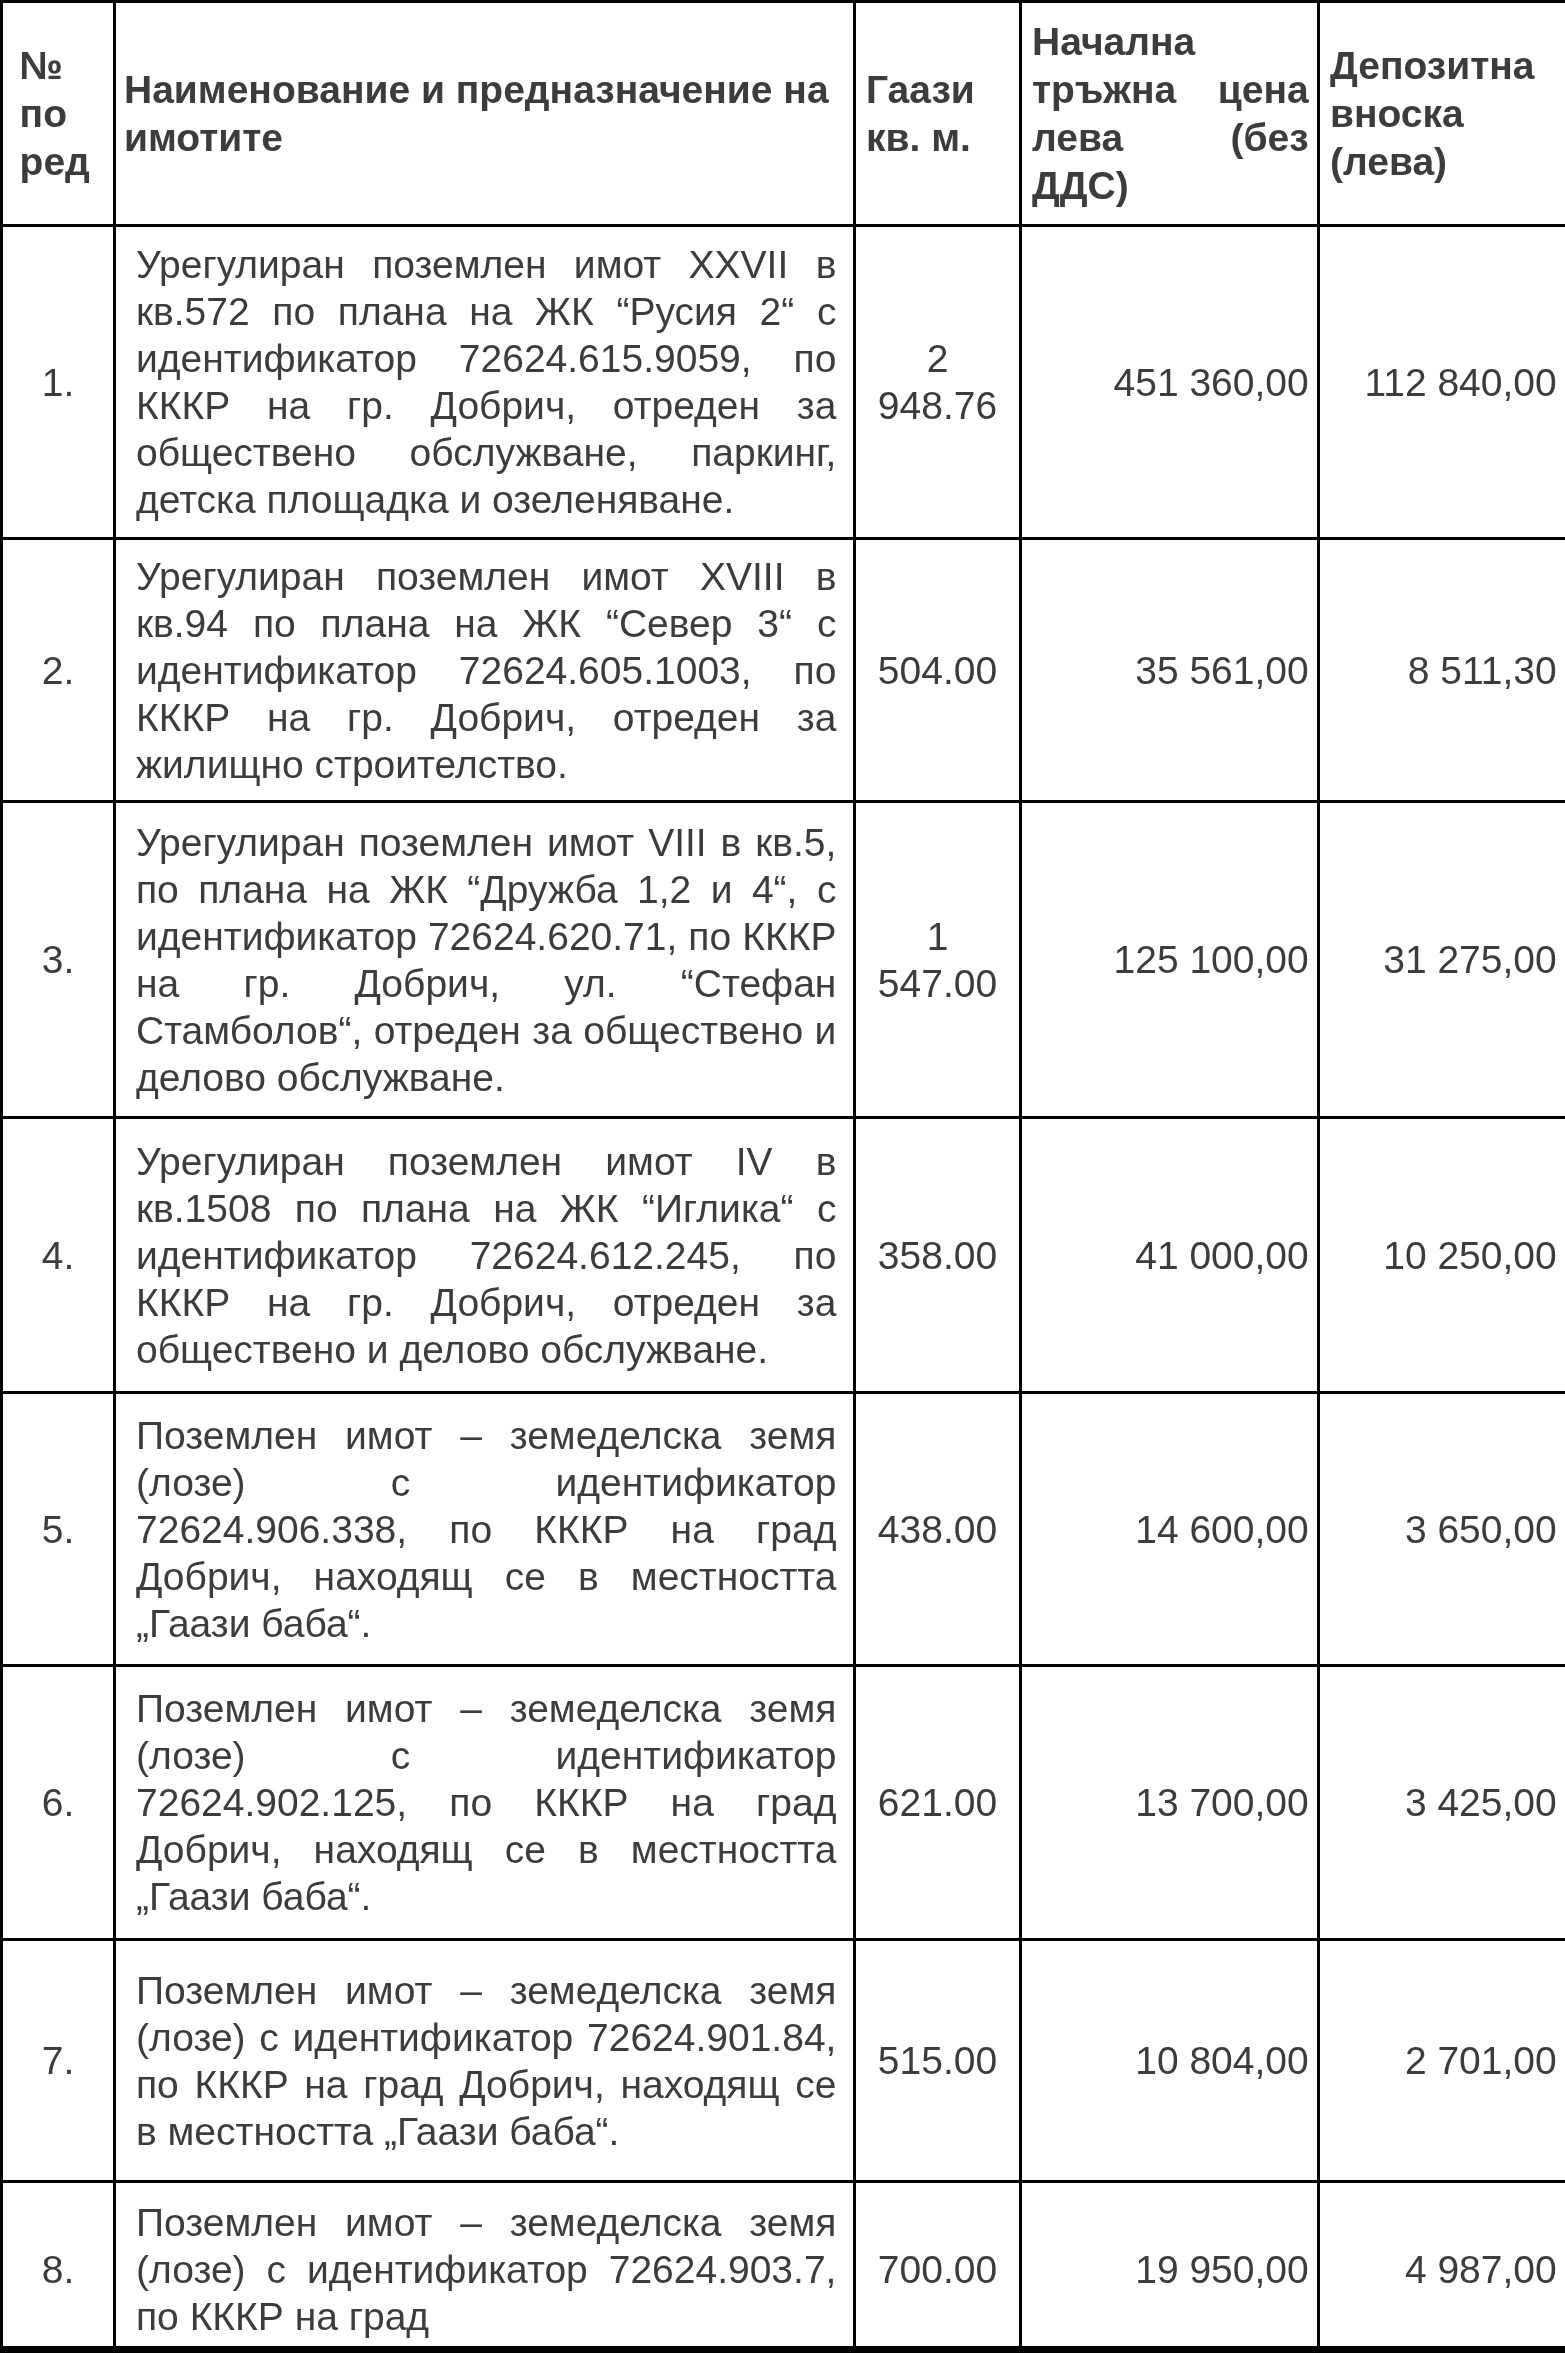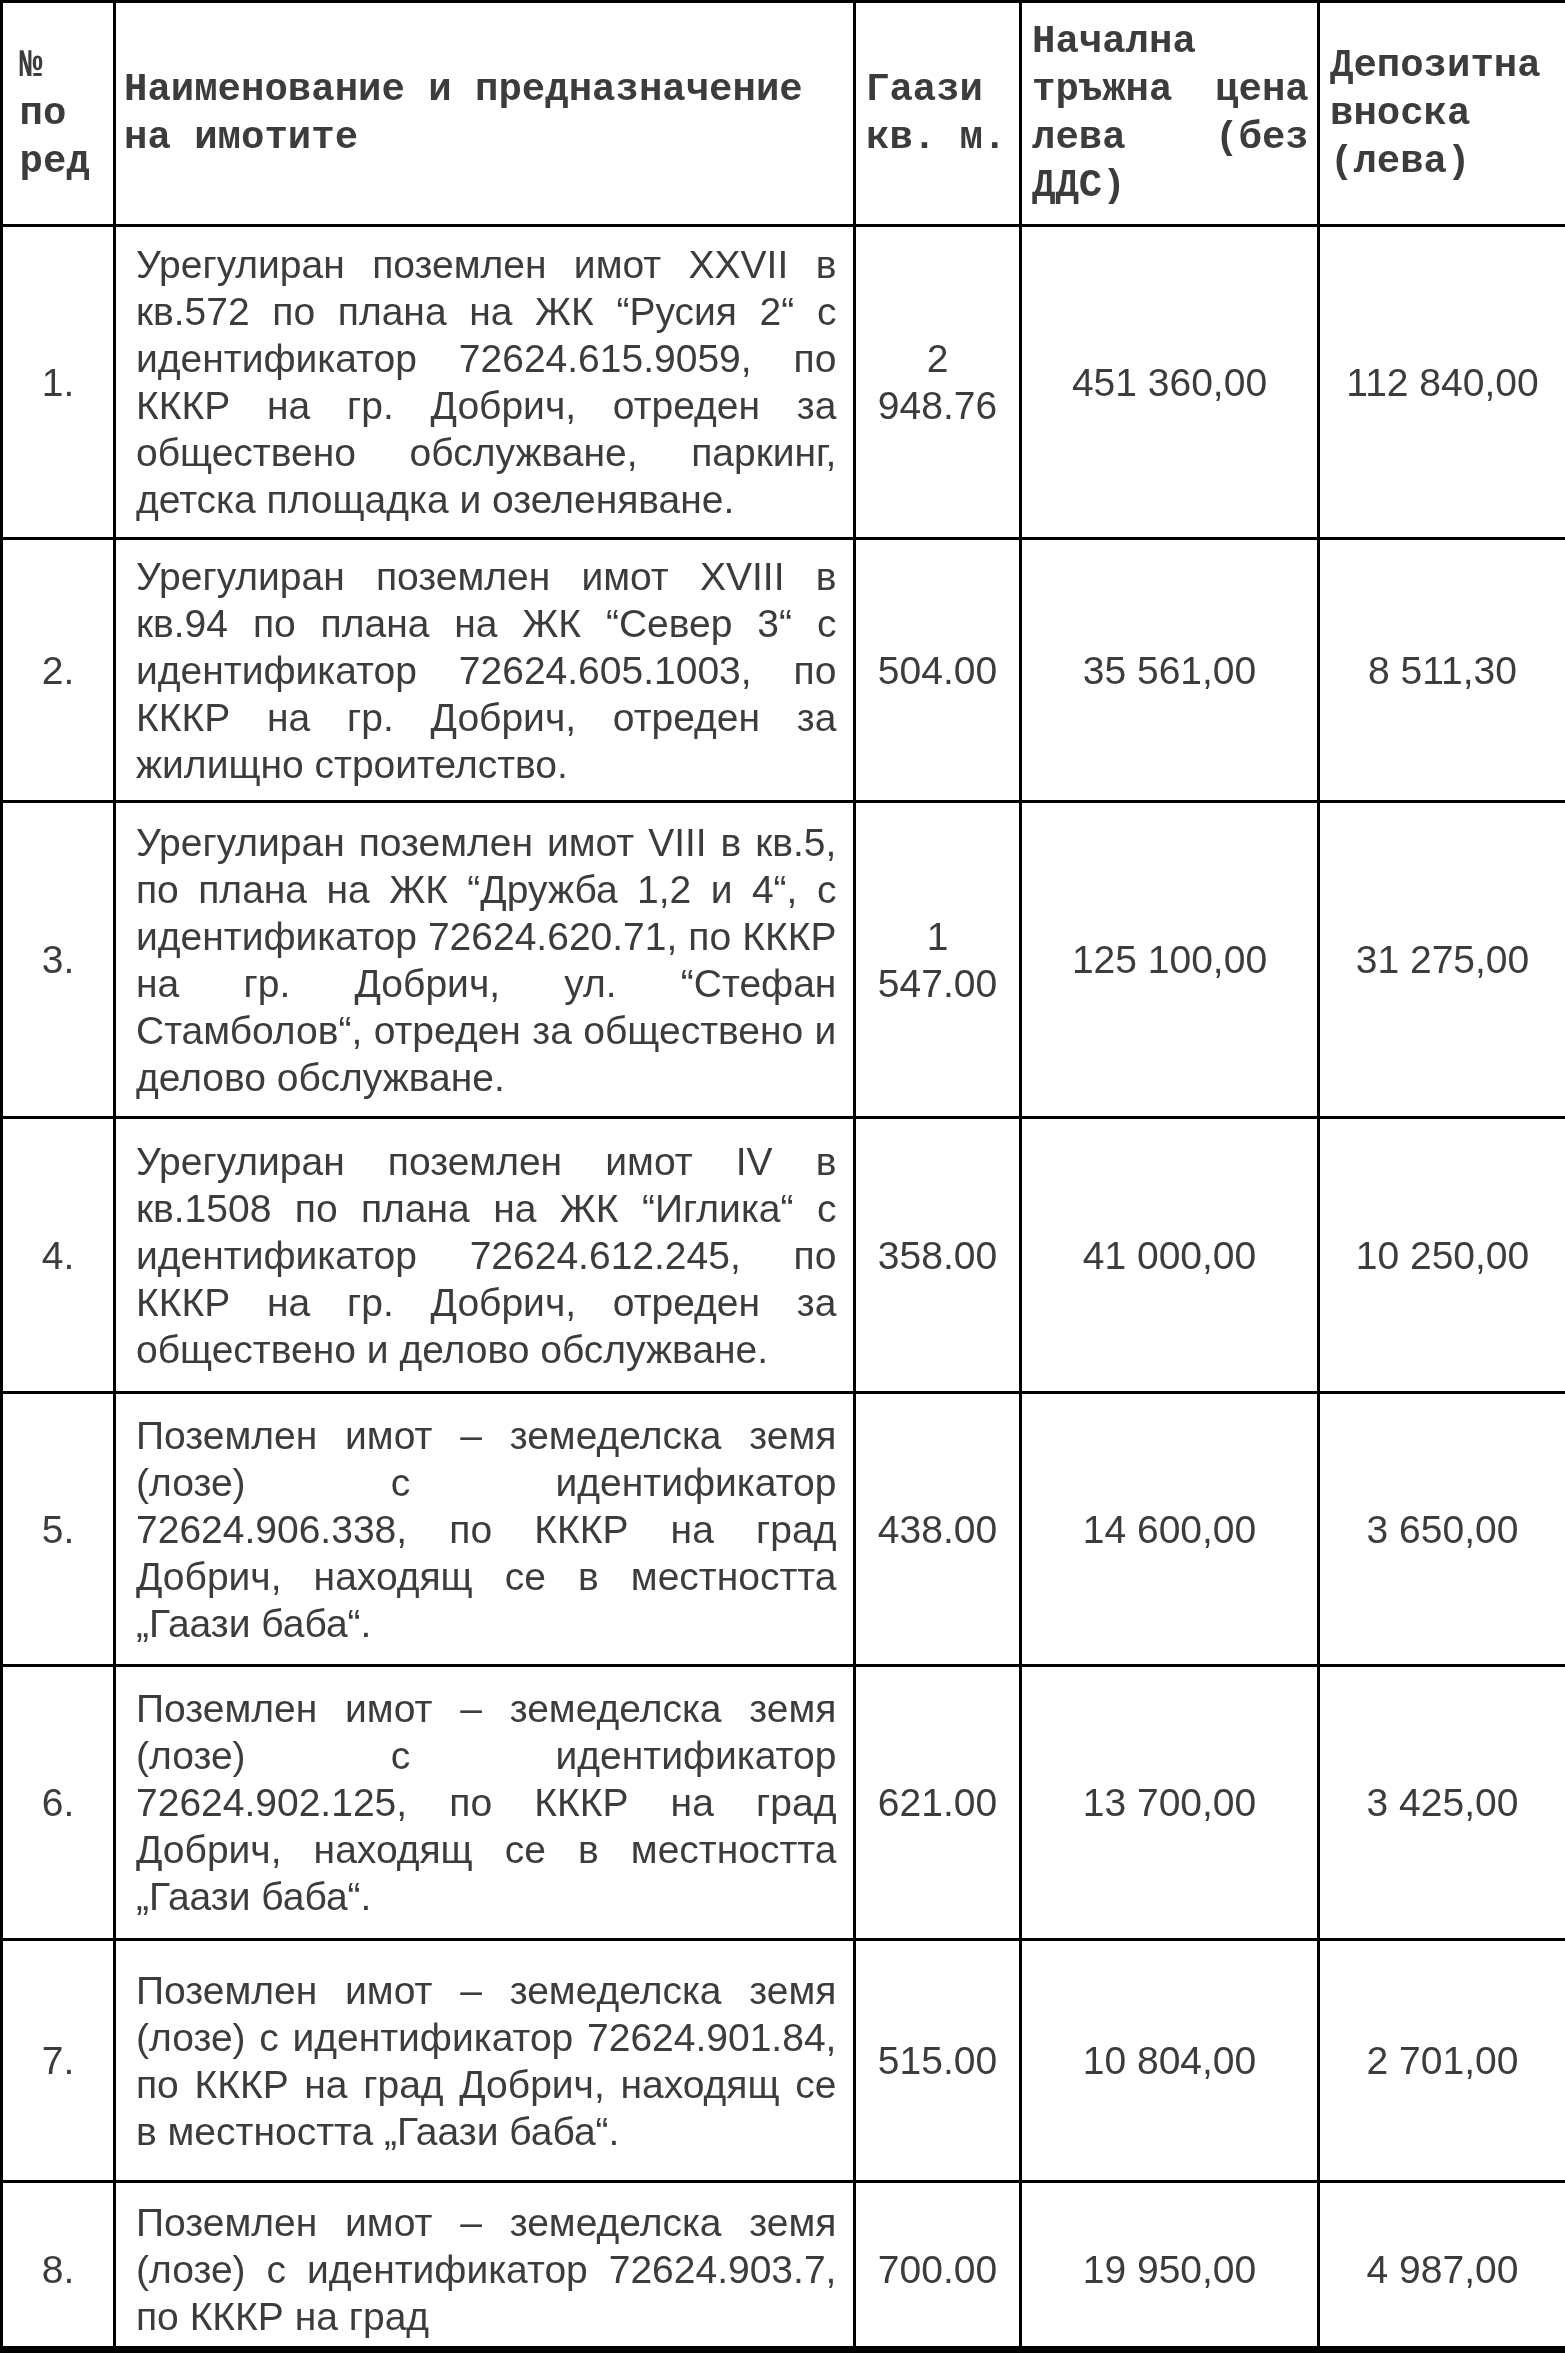--- a/index.html
+++ b/index.html
@@ -22,21 +22,21 @@
     font-family: "Liberation Sans", "DejaVu Sans", sans-serif;
     font-size: 39px;
     line-height: 47px;
   }
   table.props th,
   table.props td {
     border: 3.3px solid #000000;
     overflow: hidden;
     vertical-align: middle;
   }
-  thead tr { height: 224px; font-family: Liberation Mono, monospace; }
+  thead tr { height: 224px; }
   thead th {
     border-bottom: 5px solid #000000;
     font-weight: bold;
     text-align: left;
     line-height: 48px;
     padding: 0 10px;
   }
   thead th.h-num   { padding: 0 6.6px 0 16.6px; }
   thead th.h-desc  { padding: 0 10px 0 8px; }
   thead th.h-area  { padding: 0 5px 0 10px; }
@@ -48,21 +48,21 @@
   tbody tr:nth-child(3) { height: 316px; }
   tbody tr:nth-child(4) { height: 275px; }
   tbody tr:nth-child(5) { height: 273px; }
   tbody tr:nth-child(6) { height: 274px; }
   tbody tr:nth-child(7) { height: 242px; }
   tbody tr:nth-child(8) { height: 176px; }
 
   td.c-num  { text-align: center; padding: 0 5px; }
   td.c-desc { text-align: justify; padding: 0 16.6px 0 20px; }
   td.c-area { text-align: center; padding: 0 6.6px; }
-  td.c-price, td.c-dep { text-align: center; padding: 0 8.3px; white-space: nowrap; margin-left: 41px; }
+  td.c-price, td.c-dep { text-align: right; padding: 0 8.3px; white-space: nowrap; margin-left: 41px; }
 
   .bottom-cut {
     position: absolute;
     left: 0;
     bottom: 0;
     width: 100%;
     height: 8.3px;
     background: #000000;
   }
 </style>

